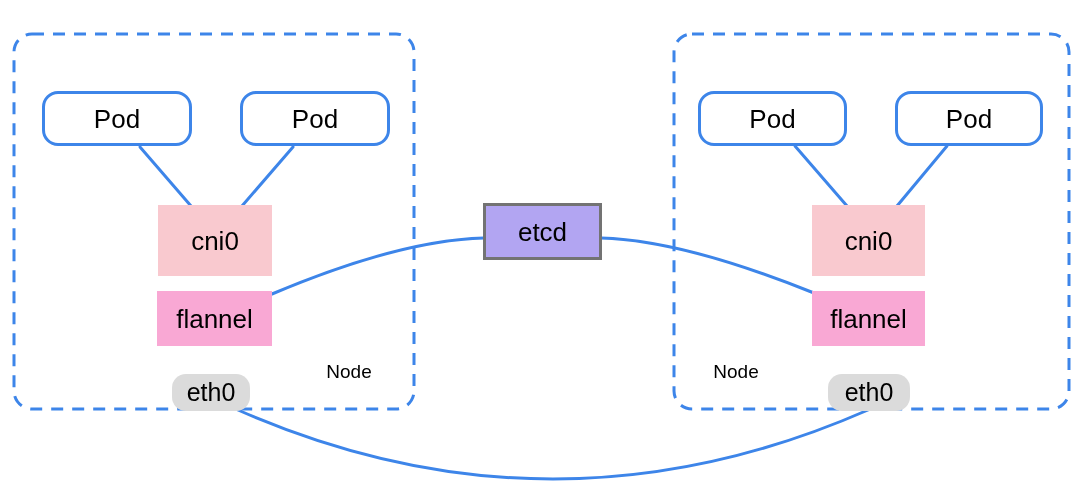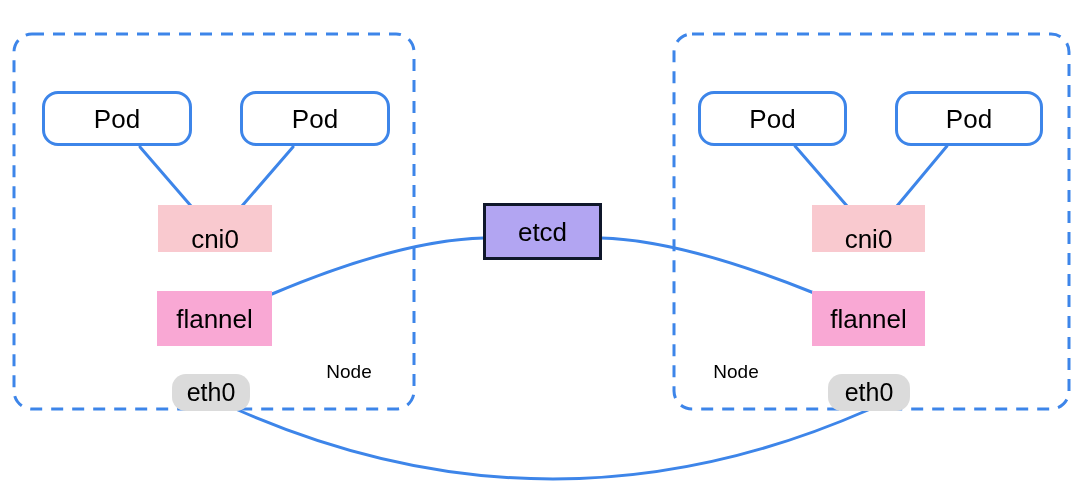--- a/index.html
+++ b/index.html
@@ -23,24 +23,24 @@
     color: #000000;
     box-sizing: border-box;
     line-height: 1;
   }
   .pod {
     background: #ffffff;
     border: 3px solid #3D85E9;
     border-radius: 16px;
     width: 150px; height: 55px;
   }
-  .cni0    { background: #F9C9CF; width: 114px; height: 47px; align-items: flex-end; }
+  .cni0    { background: #F9C9CF; width: 114px; height: 71px; }
   .flannel { background: #f9a8d4; width: 115px; height: 55px; }
   .eth0    { background: #DBDBDB; width: 78px;  height: 37px; font-size: 25px; border-radius: 14px; }
-  .etcd    { background: #B2A5F2; border: 3px solid #0f172a; width: 119px; height: 57px; }
+  .etcd    { background: #B2A5F2; border: 3px solid #737373; width: 119px; height: 57px; }
   .node-label {
     position: absolute;
     width: 100px;
     text-align: center;
     font-size: 19px;
     color: #000000;
   }
 </style>
 </head>
 <body>

